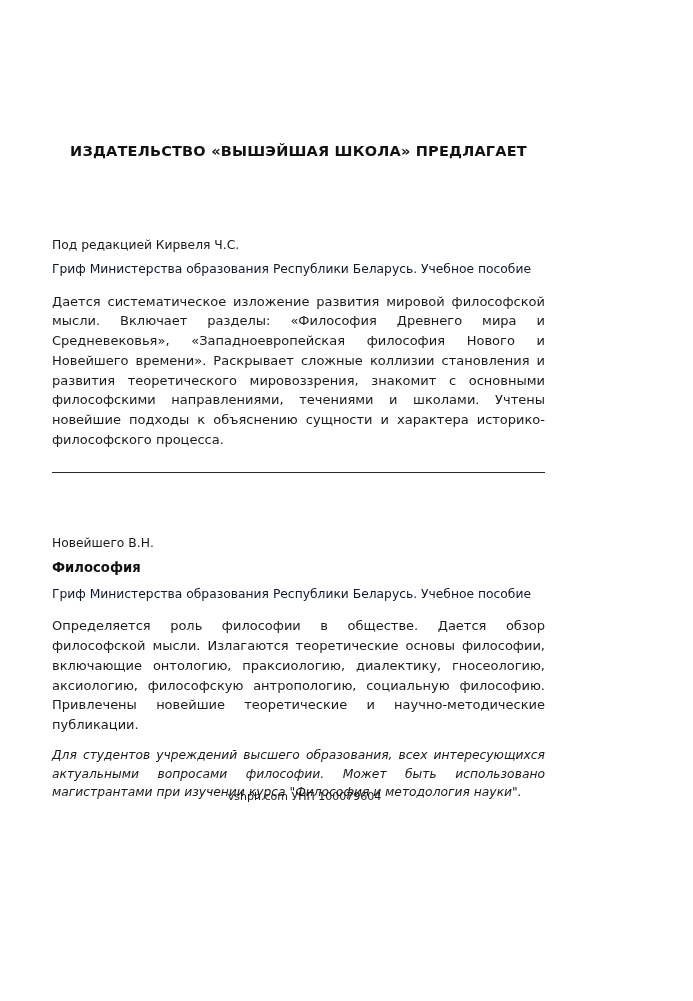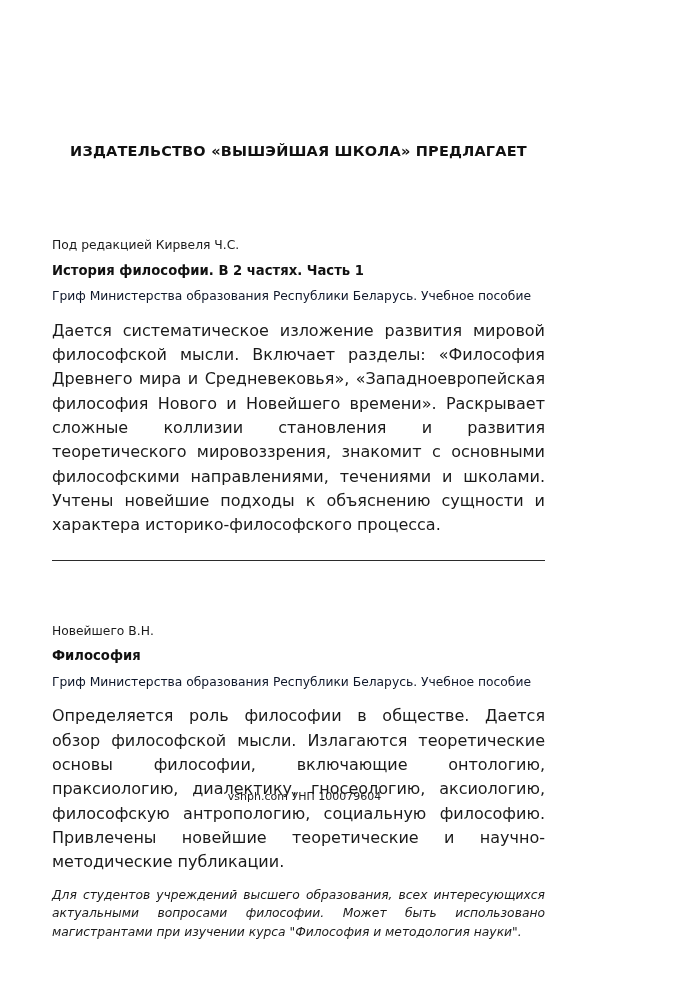--- a/index.html
+++ b/index.html
@@ -53,21 +53,21 @@
     color: #111;
     margin-bottom: 8px;
   }
   .entry-stamp {
     font-size: 12.3px;
     line-height: 1.45;
     color: #0f172a;
     margin-bottom: 13px;
   }
   .entry-desc {
-    font-size: 16px;
+    font-size: 13px;
     line-height: 1.52;
     text-align: justify;
     color: #1a1a1a;
     margin-bottom: 11px;
   }
   .entry-audience {
     font-size: 12.3px;
     font-style: italic;
     line-height: 1.52;
     text-align: justify;
@@ -93,21 +93,20 @@
 <body>
 
 <div class="page">
 
   <div class="page-title">ИЗДАТЕЛЬСТВО «ВЫШЭЙШАЯ ШКОЛА» ПРЕДЛАГАЕТ</div>
 
   <div class="entries">
 
     <div class="entry">
       <div class="entry-editor">Под редакцией Кирвеля Ч.С.</div>
-      <div class="entry-title">История философии. В 2 частях. Часть 1</div>
       <div class="entry-stamp">Гриф Министерства образования Республики Беларусь. Учебное пособие</div>
       <div class="entry-desc">Дается систематическое изложение развития мировой философской мысли. Включает разделы: «Философия Древнего мира и Средневековья», «Западноевропейская философия Нового и Новейшего времени». Раскрывает сложные коллизии становления и развития теоретического мировоззрения, знакомит с основными философскими направлениями, течениями и школами. Учтены новейшие подходы к объяснению сущности и характера историко-философского процесса.</div>
       <hr class="entry-rule">
     </div>
 
     <div class="entry">
       <div class="entry-editor">Новейшего В.Н.</div>
       <div class="entry-title">Философия</div>
       <div class="entry-stamp">Гриф Министерства образования Республики Беларусь. Учебное пособие</div>
       <div class="entry-desc">Определяется роль философии в обществе. Дается обзор философской мысли. Излагаются теоретические основы философии, включающие онтологию, праксиологию, диалектику, гносеологию, аксиологию, философскую антропологию, социальную философию. Привлечены новейшие теоретические и научно-методические публикации.</div>

